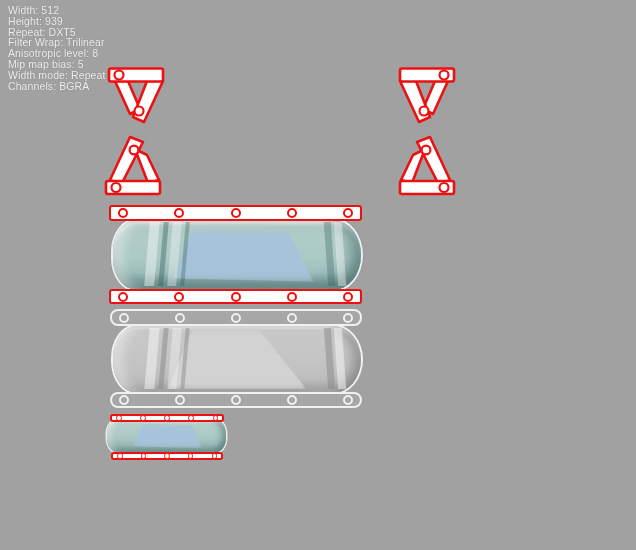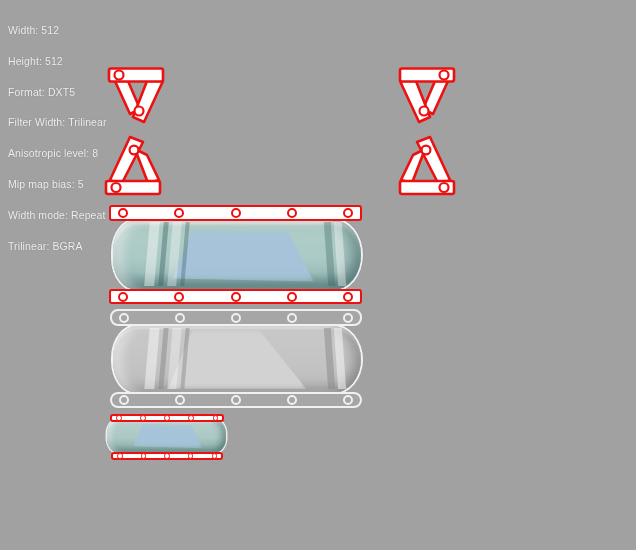--- a/index.html
+++ b/index.html
@@ -15,21 +15,21 @@
   html,body{margin:0;padding:0;}
   #canvas{
     position:relative;width:636px;height:550px;overflow:hidden;
     background:var(--background);
     font-family:"Liberation Sans",sans-serif;
   }
   
   .info-panel{position:absolute;left:8px;top:5px;color:var(--text);
     font-size:10.5px;line-height:10.8px;letter-spacing:.1px;
     text-shadow:0 0 1px rgba(90,90,90,.6);}
-  .info-panel div{white-space:pre;margin-top:20px;}
+  .info-panel div{white-space:pre;}
   
   .tri{position:absolute;width:60px;height:62px;}
   .tri svg{display:block;width:100%;height:100%;overflow:visible;}
   .tri .bar{fill:var(--island-white);stroke:var(--outline-red);stroke-width:2.6;stroke-linejoin:round;}
   .tri .hole{fill:var(--island-white);stroke:var(--outline-red);stroke-width:2.2;}
   .mirror svg{transform:scaleX(-1);}
   
   .strip{position:absolute;display:flex;justify-content:space-between;align-items:center;
     box-sizing:border-box;padding:0 7px;}
   .strip i{display:block;box-sizing:border-box;border-radius:50%;}
@@ -96,27 +96,27 @@
     background:var(--glass-blue);opacity:.9;filter:blur(3px);
     clip-path:polygon(14% 0%,84% 6%,100% 100%,0% 92%);}
 </style>
 </head>
 <body>
 
 <div id="canvas">
 
   <div class="info-panel">
     <div>Width: 512</div>
-    <div>Height: 512</div>
-    <div>Format: DXT5</div>
-    <div>Filter Width: Trilinear</div>
+    <div>Height: 939</div>
+    <div>Repeat: DXT5</div>
+    <div>Filter Wrap: Trilinear</div>
     <div>Anisotropic level: 8</div>
     <div>Mip map bias: 5</div>
     <div>Width mode: Repeat</div>
-    <div>Trilinear: BGRA</div>
+    <div>Channels: BGRA</div>
   </div>
 
   <div class="tri" style="left:107px;top:66px">
     <svg viewBox="0 0 60 62">
       <path class="bar" d="M8,15 L21,15 L33,43 L23,48 Z"></path>
       <path class="bar" d="M40,15 L56,15 L37,56 L26,51 Z"></path>
       <rect class="bar" x="2" y="2.5" width="54" height="13" rx="2"></rect>
       <circle class="hole" cx="12" cy="9" r="4.5"></circle>
       <circle class="hole" cx="32" cy="45" r="4.5"></circle>
     </svg>

